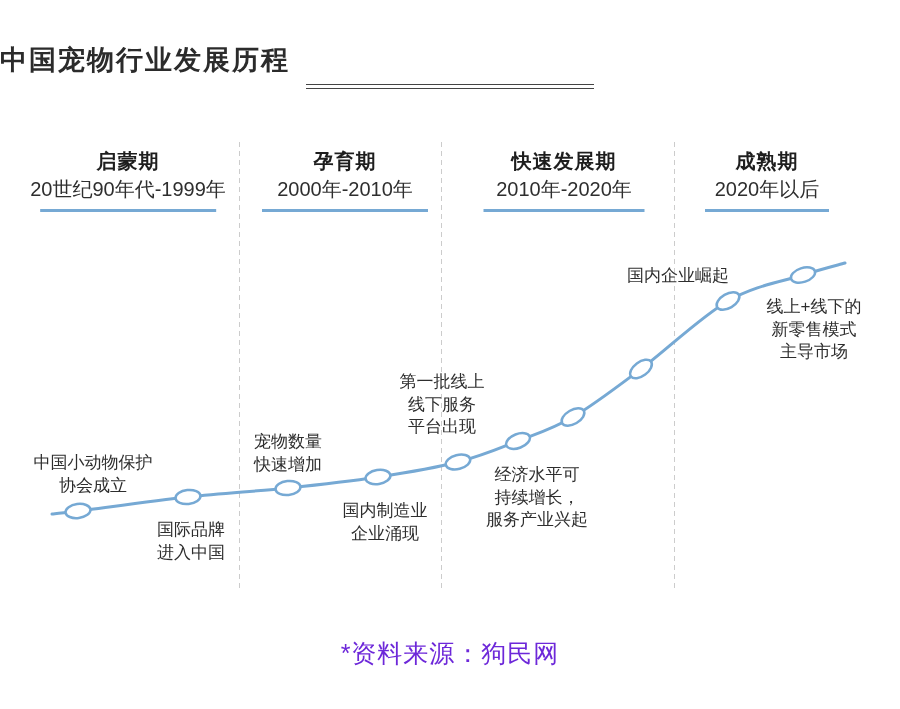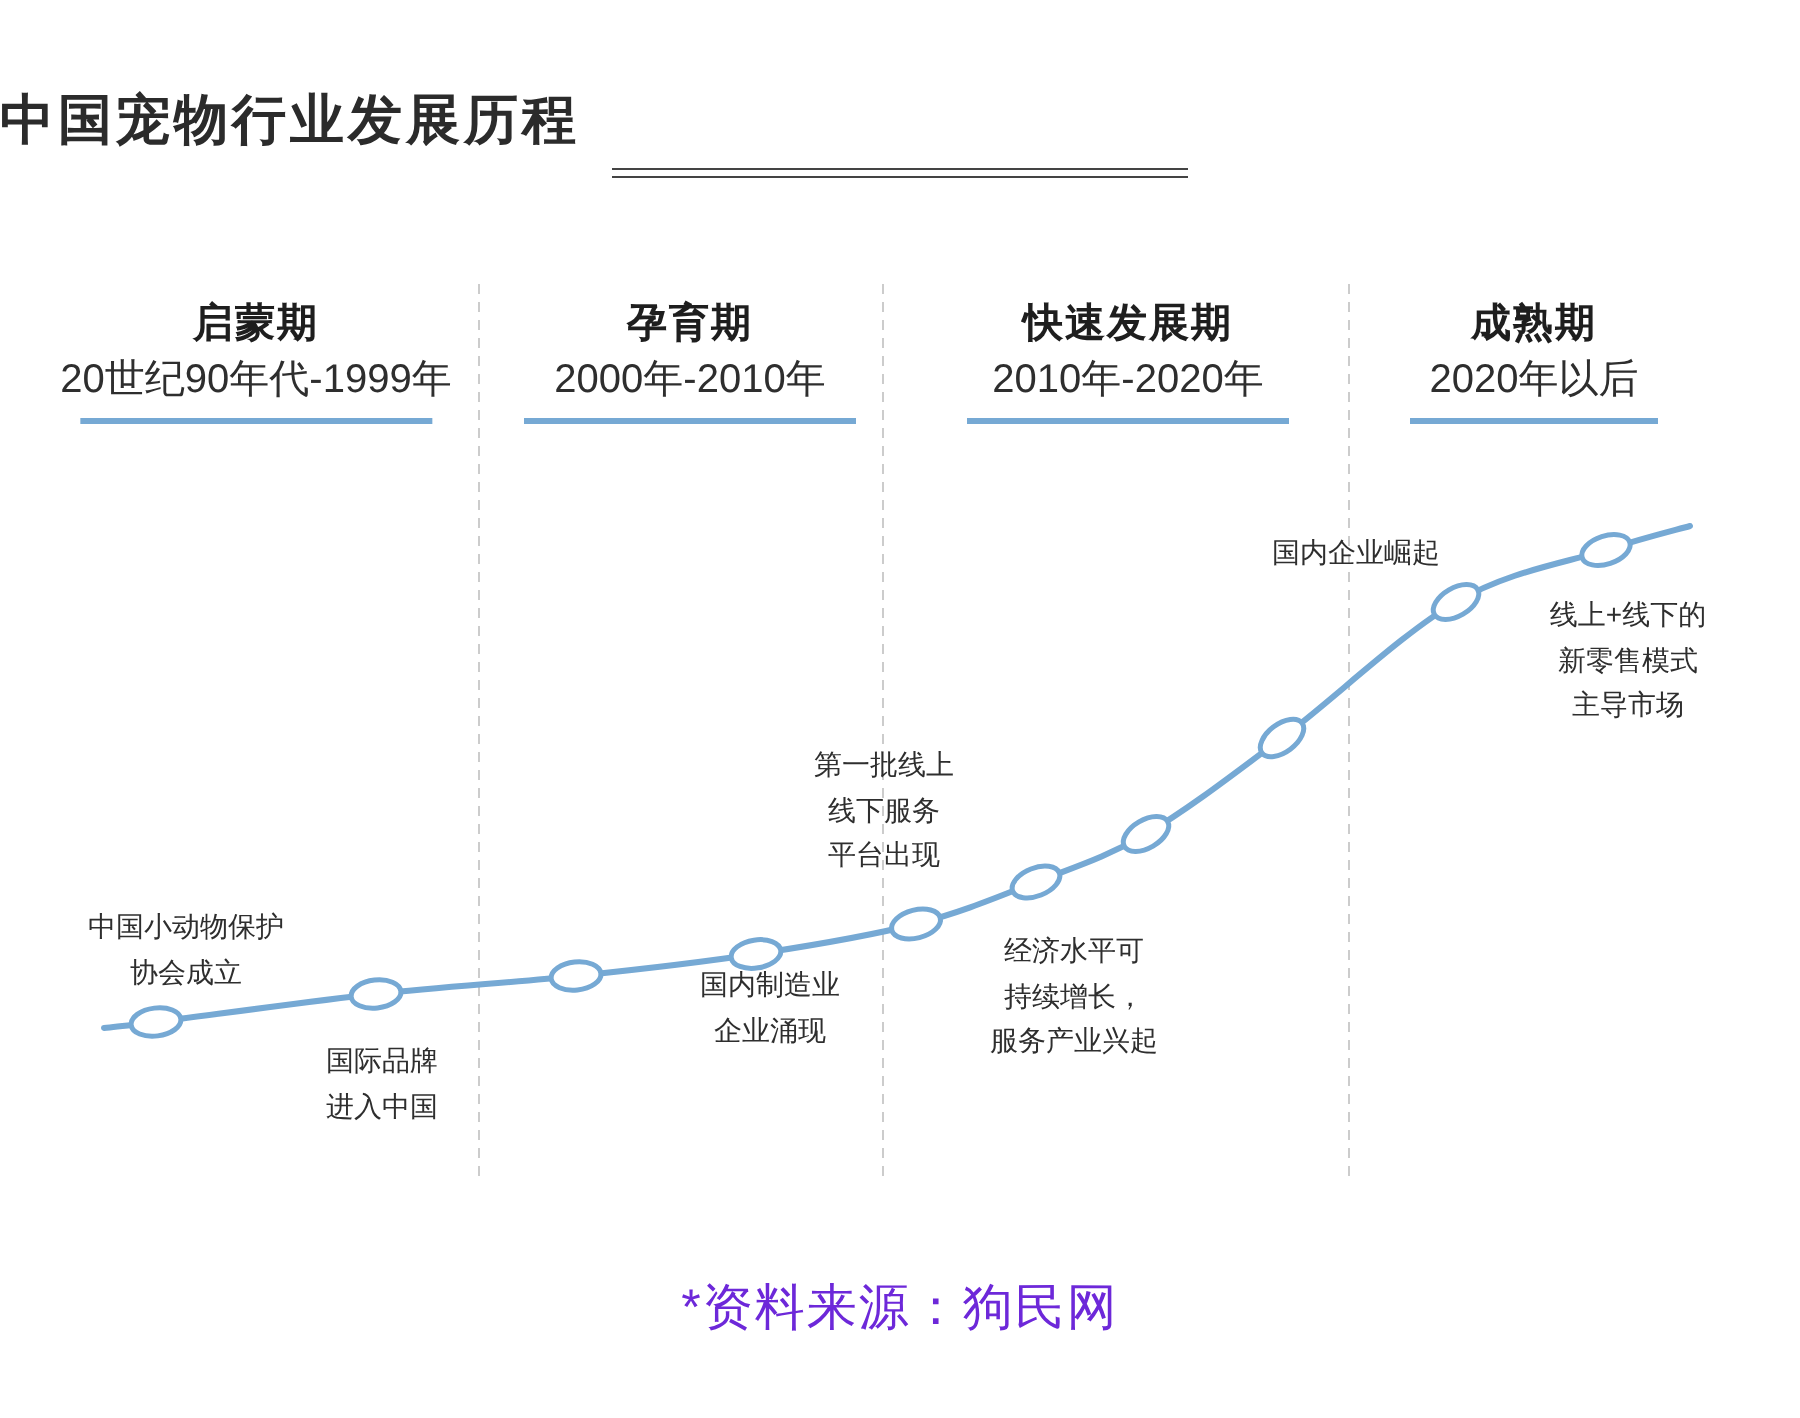--- a/index.html
+++ b/index.html
@@ -39,21 +39,21 @@
   }
   #sep-1{left:239px;} #sep-2{left:441px;} #sep-3{left:674px;}
 
   
   .curve-svg{position:absolute;left:0;top:0;width:900px;height:709px;}
 
   
   .labels-layer{position:absolute;left:0;top:0;width:900px;height:709px;pointer-events:none;}
   .milestone{
     position:absolute;transform:translateX(-50%);
-    text-align:center;font-size:14px;line-height:22.5px;color:#2e2e2e;
+    text-align:center;font-size:17px;line-height:22.5px;color:#2e2e2e;
     white-space:nowrap;
   }
 
   
   .source-note{
     position:absolute;top:637px;left:0;width:100%;text-align:center;
     font-size:25px;color:#6d28d9;letter-spacing:1px;
   }
 </style>
 </head>
@@ -99,21 +99,22 @@
       <ellipse cx="518" cy="441" rx="12.5" ry="7" fill="#ffffff" stroke="#76a9d4" stroke-width="2.5" transform="rotate(-21.4 518 441)"></ellipse>
       <ellipse cx="573" cy="417" rx="12.5" ry="7" fill="#ffffff" stroke="#76a9d4" stroke-width="2.5" transform="rotate(-30.3 573 417)"></ellipse>
       <ellipse cx="641" cy="369" rx="12.5" ry="7" fill="#ffffff" stroke="#76a9d4" stroke-width="2.5" transform="rotate(-36.8 641 369)"></ellipse>
       <ellipse cx="728" cy="301" rx="12.5" ry="7" fill="#ffffff" stroke="#76a9d4" stroke-width="2.5" transform="rotate(-30.1 728 301)"></ellipse>
       <ellipse cx="803" cy="275" rx="12.5" ry="7" fill="#ffffff" stroke="#76a9d4" stroke-width="2.5" transform="rotate(-18.0 803 275)"></ellipse>
     </svg>
 
   <div class="labels-layer">
       <div class="milestone" style="left: 93px; top: 452px;">中国小动物保护<br>协会成立</div>
       <div class="milestone" style="left: 191px; top: 519px;">国际品牌<br>进入中国</div>
-      <div class="milestone" style="left: 385px; top: 481px;">国内制造业<br>企业涌现</div>
+      <div class="milestone" style="left: 288px; top: 431px;">宠物数量<br>快速增加</div>
+      <div class="milestone" style="left: 385px; top: 500px;">国内制造业<br>企业涌现</div>
       <div class="milestone" style="left: 442px; top: 371px;">第一批线上<br>线下服务<br>平台出现</div>
       <div class="milestone" style="left: 537px; top: 464px;">经济水平可<br>持续增长，<br>服务产业兴起</div>
       <div class="milestone" style="left: 678px; top: 265px;">国内企业崛起</div>
       <div class="milestone" style="left: 814px; top: 296px;">线上+线下的<br>新零售模式<br>主导市场</div>
     </div>
 
   <div class="source-note">*资料来源：狗民网</div>
 
 </div>
 

